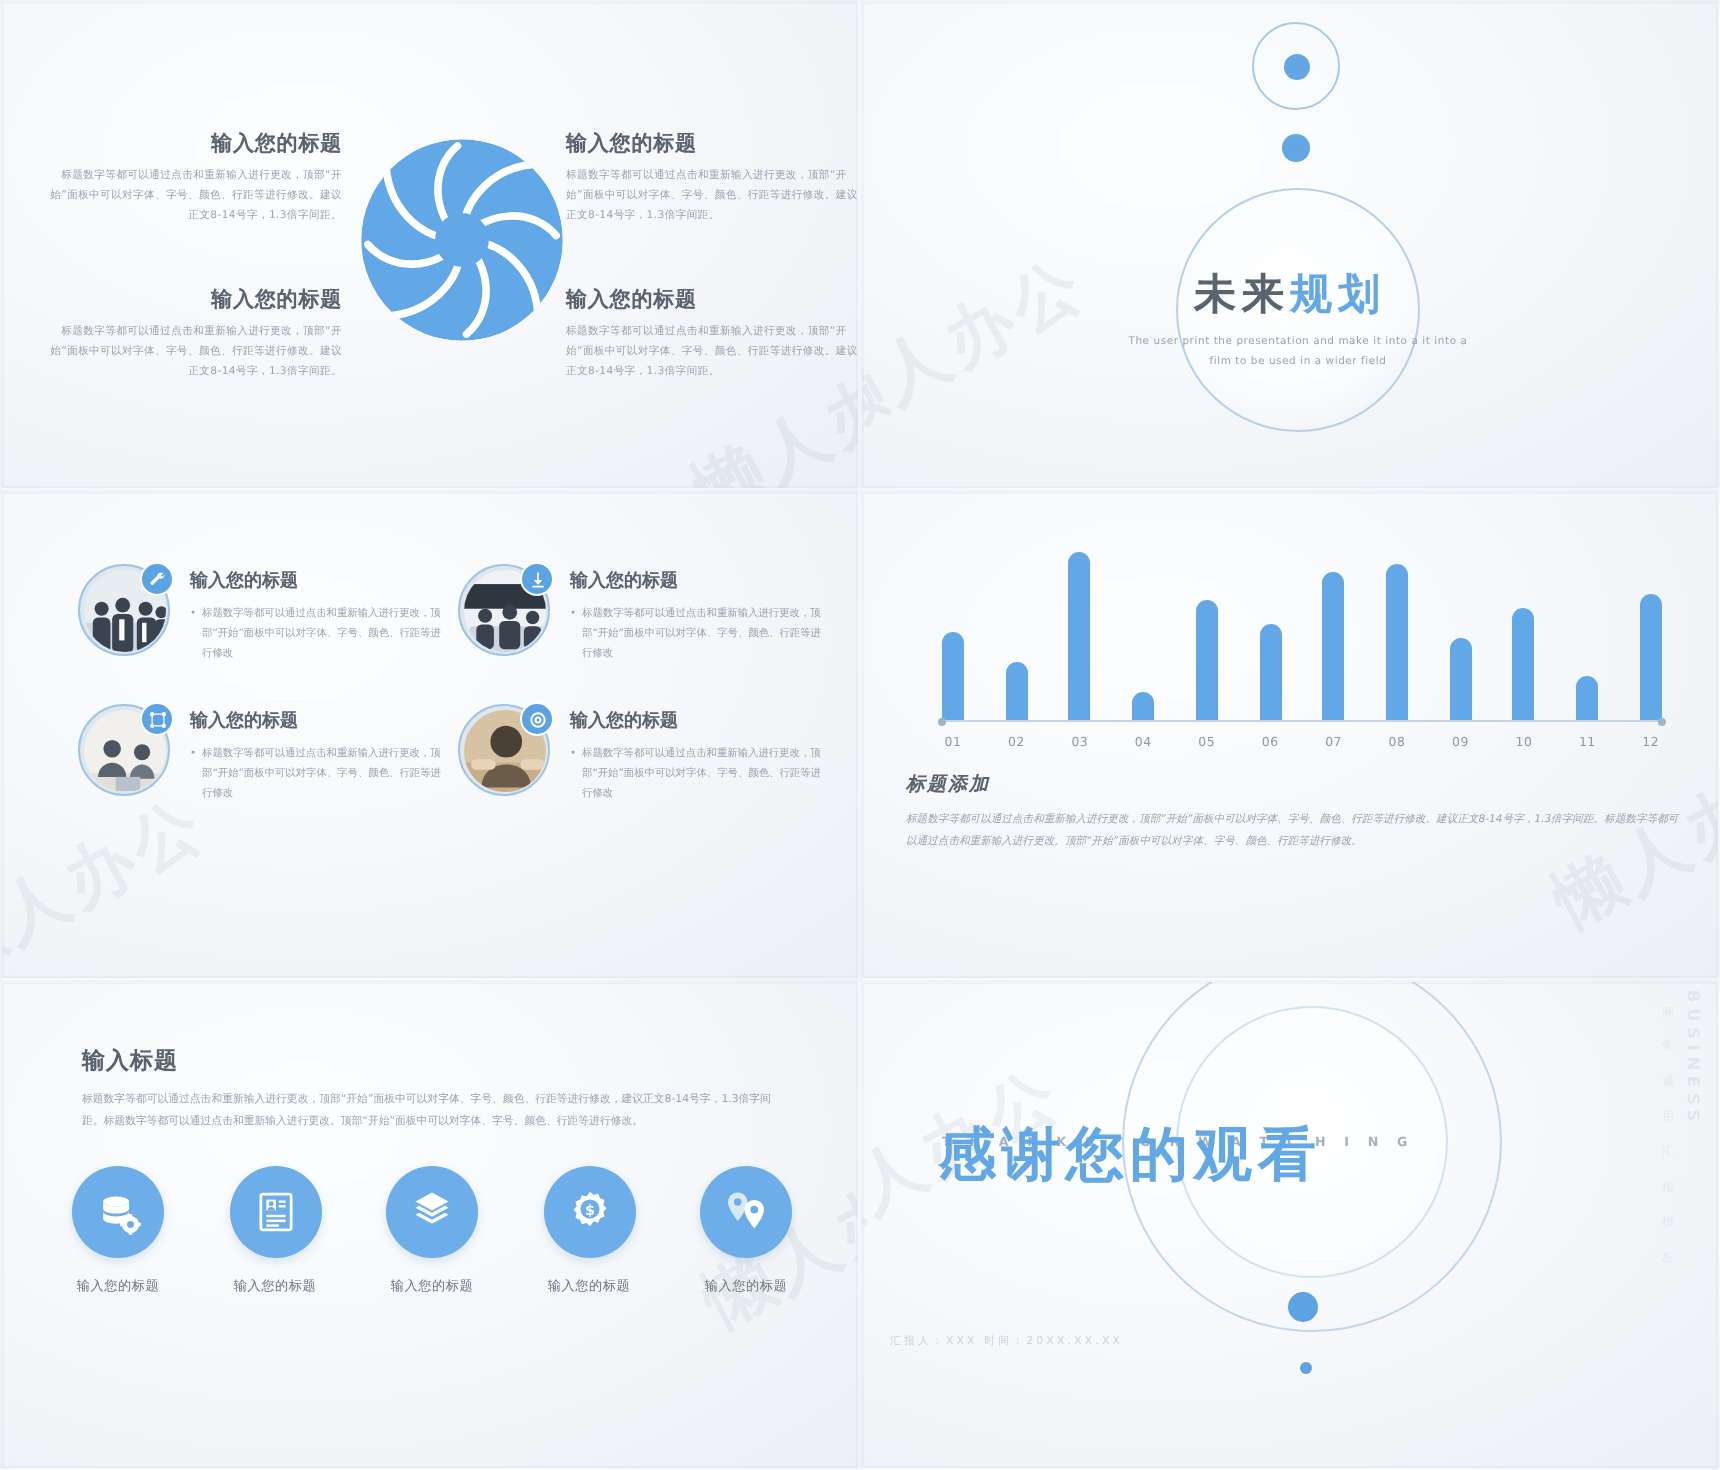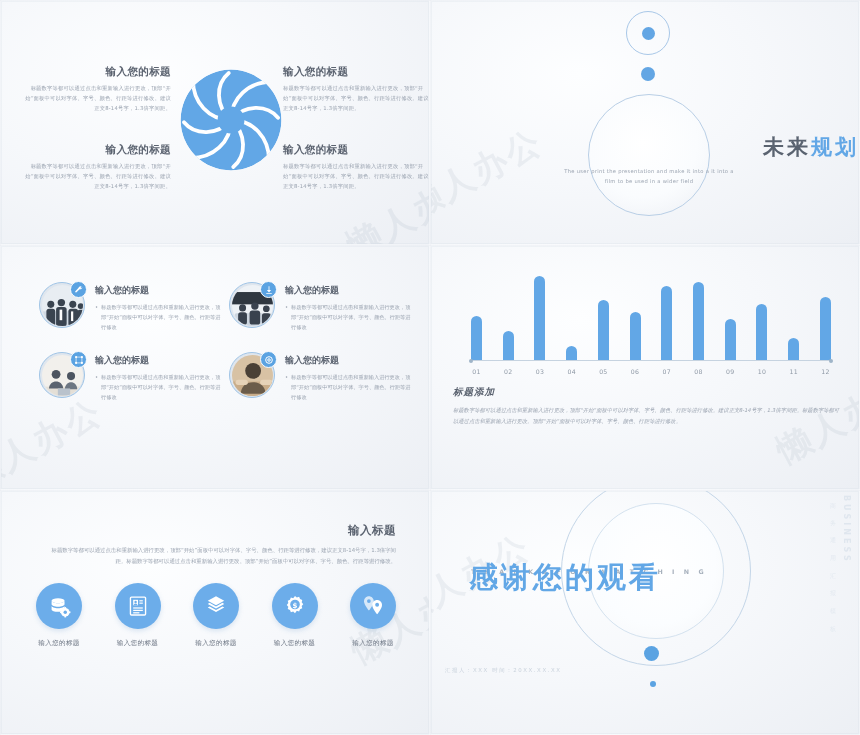--- a/index.html
+++ b/index.html
@@ -72,21 +72,21 @@
   .s2 .dot-mid {
     position:absolute; left:210px; top:66px; width:14px; height:14px;
     background:#63a6e4; border-radius:50%;
   }
   .s2 .big-ring {
     position:absolute; left:157px; top:93px; width:122px; height:122px;
     border:1px solid #b9cfe6; border-radius:50%;
     background: radial-gradient(circle at 45% 40%, #ffffff 0%, #fafcfe 55%, rgba(250,252,254,0) 75%);
   }
   .s2 .title {
-    position:absolute; left:0; right:0; top:132px; text-align:right;
+    position:absolute; left:0; right:0; top:132px; text-align:center;
     font-size:21px; font-weight:700; letter-spacing:3px; color:#5a6370;
   }
   .s2 .title em { font-style:normal; color:#62a7e6; }
   .s2 .sub {
     position:absolute; left:130px; width:176px; top:166px; text-align:center;
     font-size:5.2px; line-height:1.9; color:#9aa3b0; letter-spacing:0.3px;
   }
 
   
   .s3 .item { position:absolute; width:185px; }
@@ -140,21 +140,21 @@
     display:flex; justify-content:space-between;
   }
   .s4 .ticks span {
     width:11px; text-align:center; font-size:6.2px; color:#8f99a6; letter-spacing:0.3px;
   }
   .s4 .cap { position:absolute; left:22px; top:140px; width:390px;font-style:italic; }
   .s4 .cap h4 { font-size:9.5px; font-weight:700; color:#5b6370; margin-bottom:6px; letter-spacing:1px;}
   .s4 .cap p { font-size:5.3px; line-height:2.0; color:#9aa3b0; }
 
   
-  .s5 .head { position:absolute; left:40px; top:32px; width:355px;text-align:right; }
+  .s5 .head { position:absolute; left:40px; top:32px; width:355px; }
   .s5 .head h3 { font-size:11.5px; font-weight:700; color:#5b6370; margin-bottom:7px; letter-spacing:0.5px;}
   .s5 .head p { font-size:5.4px; line-height:2.0; color:#9aa3b0; }
   .s5 .icons {
     position:absolute; left:30px; top:92px; width:370px;
     display:flex; justify-content:space-between;
   }
   .s5 .icol { width:56px; text-align:center; }
   .s5 .circ {
     width:46px; height:46px; margin:0 auto 10px; border-radius:50%;
     background:#6cadea;

